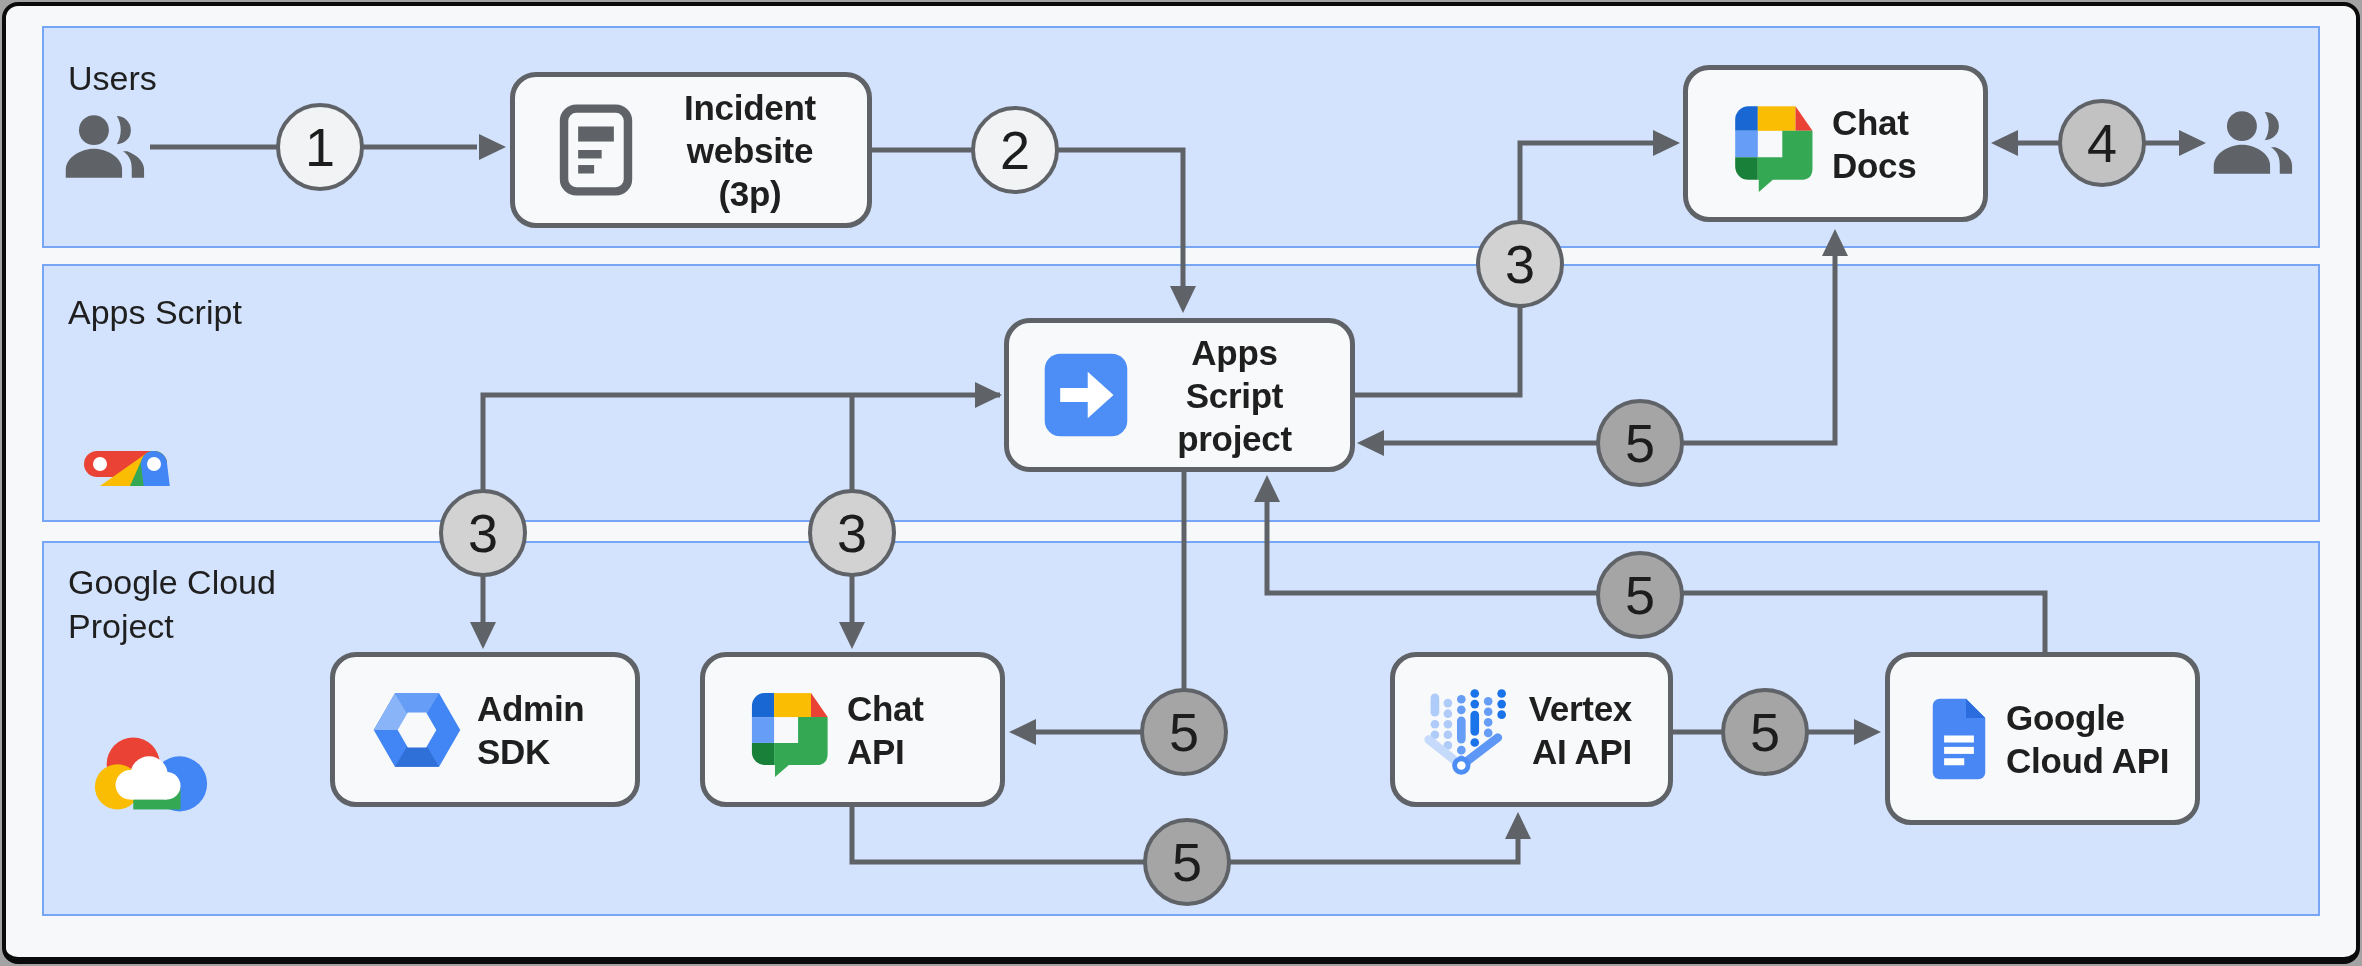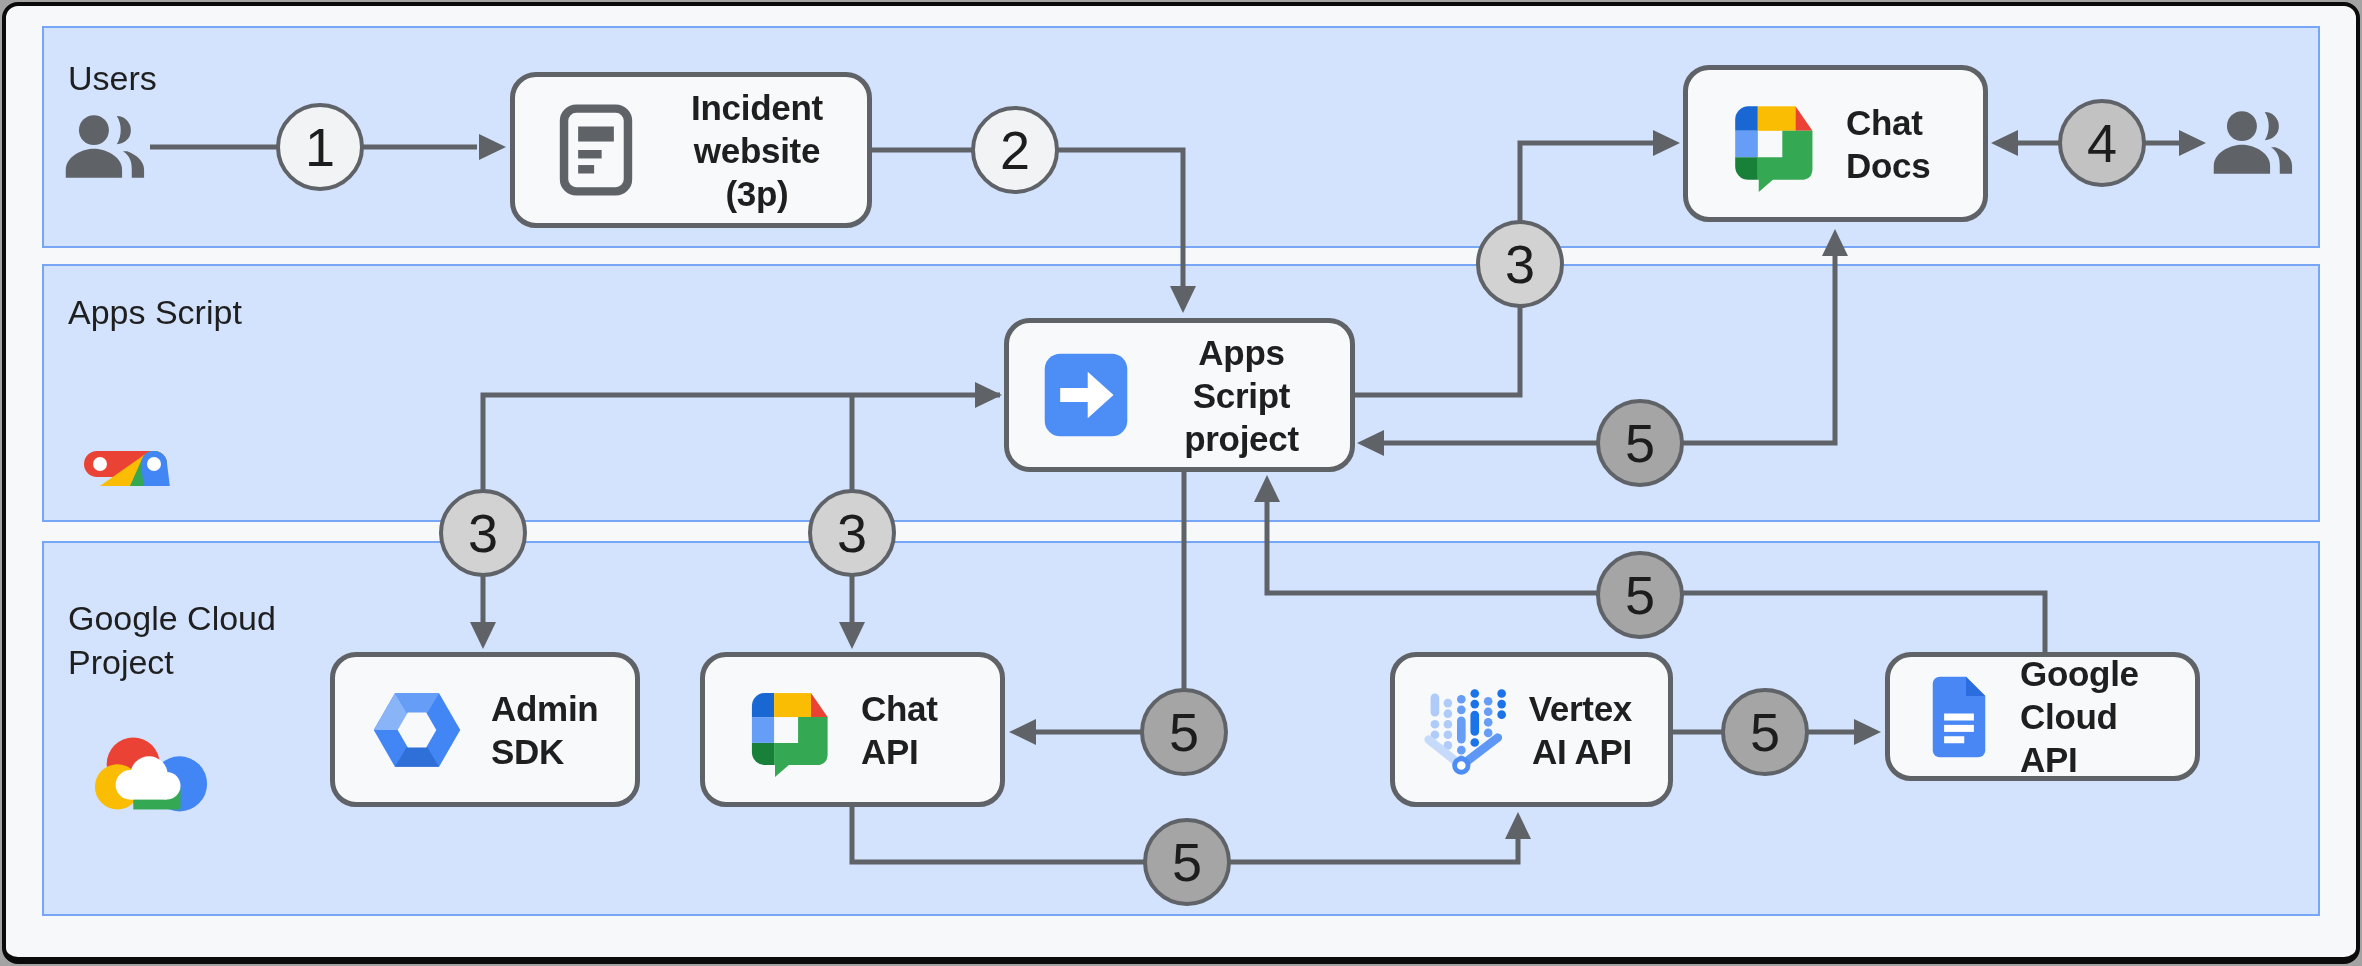--- a/index.html
+++ b/index.html
@@ -9,21 +9,21 @@
   }
   html,body{margin:0;padding:0;background:#fff;}
   #stage{position:relative;width:2362px;height:966px;background:#a3a3a3;overflow:hidden;
          font-family:"Liberation Sans",sans-serif;color:var(--text);}
   .frame{position:absolute;left:2px;top:2px;right:2px;bottom:2px;border:4px solid #0b0b0b;
          border-bottom-width:7px;border-radius:16px;background:#f7f8fa;}
   .band{position:absolute;left:42px;width:2278px;background:var(--band-fill);
         border:2px solid var(--band-border);box-sizing:border-box;}
   .band-label{position:absolute;font-size:34px;line-height:44px;color:var(--text);}
   .node{position:absolute;background:var(--node-fill);border:5px solid var(--node-border);
-        border-radius:26px;box-sizing:border-box;display:flex;align-items:center;padding:0 22px 0 34px;gap:26px;}
+        border-radius:26px;box-sizing:border-box;display:flex;align-items:center;padding:0 22px 0 34px;gap:12px;}
   .nicon{display:block;flex:0 0 auto;line-height:0;}
   .nlabel{flex:1;font-size:35px;font-weight:bold;line-height:43px;letter-spacing:-.3px;}
   .nlabel span{display:block;}
   .nlabel.center{text-align:center;}
   .nlabel.right{text-align:right;padding-right:14px;}
   .num{position:absolute;width:88px;height:88px;border-radius:50%;border:4px solid var(--node-border);
        box-sizing:border-box;display:flex;align-items:center;justify-content:center;
        font-size:54px;color:#1d1d1d;background:var(--circle-fill-light);}
   .num.s3{background:var(--circle-fill-step3);}
   .num.s4{background:var(--circle-fill-step4);}
@@ -37,21 +37,21 @@
 
 <div id="stage">
   <div class="frame"></div>
 
   <div class="band" style="top:26px;height:222px;"></div>
   <div class="band" style="top:264px;height:258px;"></div>
   <div class="band" style="top:541px;height:375px;"></div>
 
   <div class="band-label" style="left:68px;top:56px;"><span>Users</span></div>
   <div class="band-label" style="left:68px;top:290px;"><span>Apps Script</span></div>
-  <div class="band-label" style="left:68px;top:596px;">
+  <div class="band-label" style="left:68px;top:560px;">
        <span style="display:block">Google Cloud</span>
        <span style="display:block">Project</span>
     </div>
 
   <span style="position:absolute;left:64px;top:112px;line-height:0;">
     <svg width="88" height="68" viewBox="0 0 100 76">
       <g fill="#5f6368">
         <circle cx="34" cy="20" r="17"></circle>
         <path d="M2 74 v-9 c0-16 20-24 32-24 s32 8 32 24 v9 z"></path>
         <path d="M60 4 a16 16 0 0 1 0 32 c6-9 6-23 0-32 z"></path>
@@ -269,21 +269,21 @@
         <path d="M42 87 L80 58" stroke="#5e97f6" stroke-width="9" stroke-linecap="round" fill="none"></path>
         <circle cx="42" cy="87" r="7" fill="#fff" stroke="#4c8df6" stroke-width="5"></circle>
       </svg>
     </span>
     <div class="nlabel right">
       <span>Vertex</span>
       <span>AI API</span>
     </div>
   </div>
 
-  <div class="node" style="left:1885px;top:652px;width:315px;height:129px;">
+  <div class="node" style="left:1885px;top:652px;width:315px;height:173px;">
     <span class="nicon">
       <svg width="70" height="90" viewBox="0 0 80 100">
         <path fill="#4987f5" d="M10 12 a8 8 0 0 1 8 -8 h30 L70 26 V88 a8 8 0 0 1 -8 8 H18 a8 8 0 0 1 -8 -8 z"></path>
         <path fill="#2b6cdf" d="M48 4 L70 26 H48 z"></path>
         <rect x="23" y="46" width="34" height="8" fill="#fff"></rect>
         <rect x="23" y="59" width="34" height="8" fill="#fff"></rect>
         <rect x="23" y="72" width="23" height="8" fill="#fff"></rect>
       </svg>
     </span>
     <div class="nlabel">

